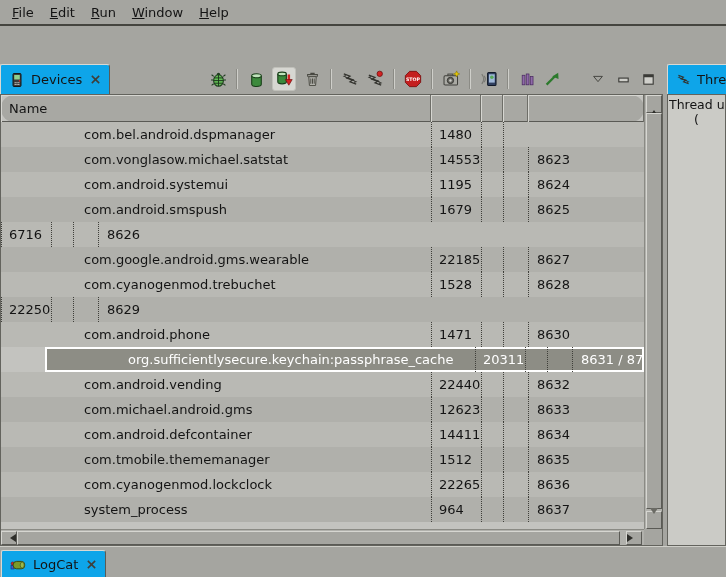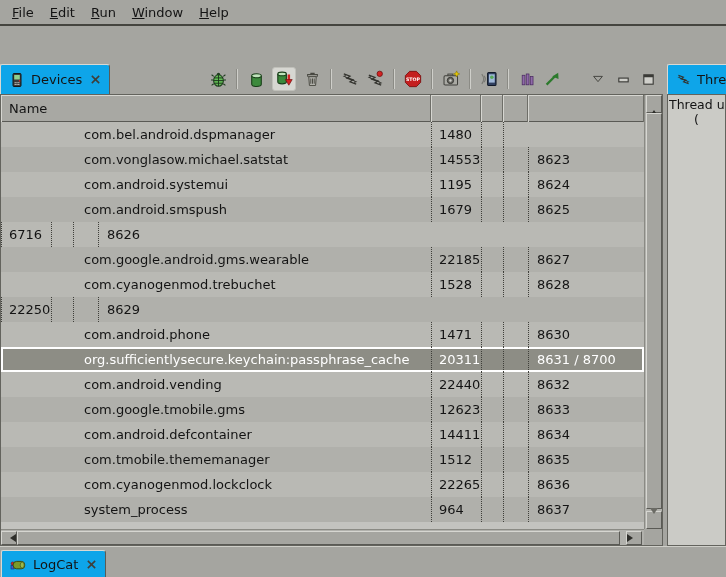--- a/index.html
+++ b/index.html
@@ -26,35 +26,35 @@
   .view-content{position:absolute;left:0;top:34px;right:0;bottom:0;
     border:1px solid #63635d;background:#c3c3bf;}
   
   #toolbar{position:absolute;right:6px;top:7px;height:24px;display:flex;align-items:center;gap:7px;}
   .tbtn{width:18px;height:18px;display:flex;align-items:center;justify-content:center;}
   .tbtn.hl{background:#d7d7d2;border:1px solid #c0c0ba;border-radius:3px;width:22px;height:22px;}
   .tsep{width:1px;height:20px;background:#8b8b85;border-right:1px solid #cfcfca;margin:0 2px;}
   .tgap{width:14px;}
   
   #table-wrap{position:absolute;left:0;top:0;right:18px;bottom:16px;overflow:hidden;background:#c3c3bf;}
-  #thead{display:flex;height:27px;line-height:27px;background:#a8a8a3;}
+  #thead{display:flex;height:27px;line-height:27px;background:#a8a8a3;border-radius:13px;}
   .th{box-sizing:border-box;border-right:1px solid #6e6e68;
     box-shadow:inset 1px 1px 0 #d6d6d1, inset 0 -1px 0 #5a5a55;
     padding-left:8px;overflow:hidden;white-space:nowrap;}
   .th:last-child{flex:1;}
   .row{display:flex;height:25px;line-height:25px;white-space:nowrap;}
   .row:nth-child(odd){background:#b9b9b4;}
   .row:nth-child(even){background:#b0b0ab;}
   .cell{box-sizing:border-box;overflow:hidden;}
   .cell-name{width:430px;padding-left:83px;}
   .cell-pid{width:50px;padding-left:7px;border-left:1px dotted #3f3f3a;}
   .cell-d1{width:22px;border-left:1px dotted #3f3f3a;}
   .cell-d2{width:25px;border-left:1px dotted #3f3f3a;}
   .cell-port{flex:1;padding-left:8px;border-left:1px dotted #3f3f3a;}
-  .row.selected{background:#8d8d85;color:#ffffff;box-shadow:inset 0 0 0 2px #ffffff;}
+  .row.selected{background:#8d8d85;color:#ffffff;box-shadow:inset 0 0 0 2px #ffffff;margin-left:44px;}
   
   .sb-btn{position:absolute;background:#a5a5a0;box-sizing:border-box;
     border:1px solid;border-color:#d6d6d1 #5a5a55 #5a5a55 #d6d6d1;
     display:flex;align-items:center;justify-content:center;}
   .sb-thumb{position:absolute;background:#a5a5a0;box-sizing:border-box;
     border:1px solid;border-color:#d6d6d1 #5a5a55 #5a5a55 #d6d6d1;}
   #vscroll{position:absolute;right:0;top:0;width:18px;bottom:16px;
     background:#b1b1ac;border-left:1px solid #8a8a84;box-sizing:border-box;}
   #vscroll .up{left:1px;right:0;top:0;height:18px;}
   #vscroll .down{left:1px;right:0;bottom:0;height:18px;}
@@ -303,21 +303,21 @@
             <div class="cell cell-port">8631 / 8700</div>
           </div>
           <div class="row">
             <div class="cell cell-name">com.android.vending</div>
             <div class="cell cell-pid">22440</div>
             <div class="cell cell-d1"></div>
             <div class="cell cell-d2"></div>
             <div class="cell cell-port">8632</div>
           </div>
           <div class="row">
-            <div class="cell cell-name">com.google.tmobile.gms</div>
+            <div class="cell cell-name">com.michael.android.gms</div>
             <div class="cell cell-pid">12623</div>
             <div class="cell cell-d1"></div>
             <div class="cell cell-d2"></div>
             <div class="cell cell-port">8633</div>
           </div>
           <div class="row">
             <div class="cell cell-name">com.android.defcontainer</div>
             <div class="cell cell-pid">14411</div>
             <div class="cell cell-d1"></div>
             <div class="cell cell-d2"></div>

